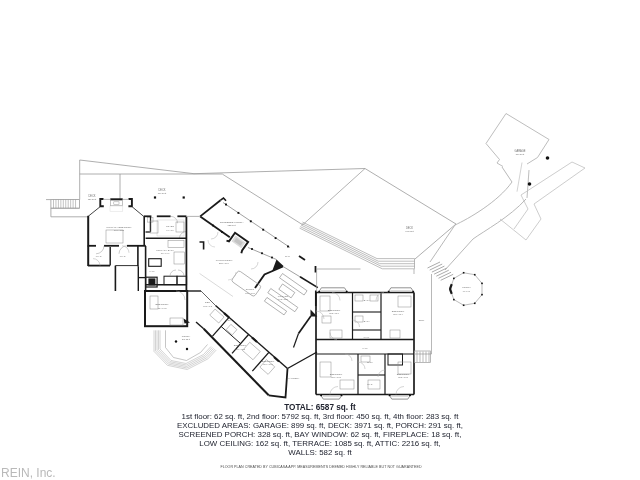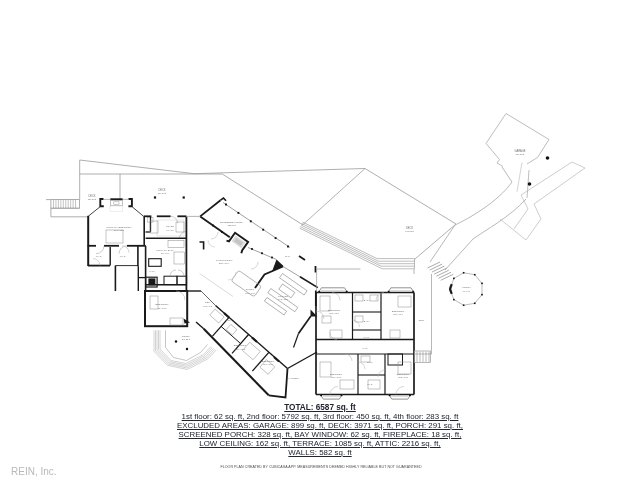--- a/index.html
+++ b/index.html
@@ -1,23 +1,23 @@
 <!DOCTYPE html>
 <html><head>
 <meta charset="utf-8">
 <style>
   html,body { margin:0; padding:0; background:#ffffff; }
   * { font-family: "Liberation Sans", sans-serif; }
   .page { position:relative; width:640px; height:480px; background:#fff; overflow:hidden; }
   .totals { position:absolute; left:0; top:402.8px; width:640px; text-align:center;
-             color:#222531; font-size:7.9px; line-height:9px;text-decoration:underline; }
+             color:#222531; font-size:7.9px; line-height:9px; }
   .totals b { font-size:8.2px; }
   .fine { position:absolute; left:0; top:465.2px; width:642px; text-align:center;
            color:#4a4a4a; font-size:3.6px; letter-spacing:0.05px; }
-  .rein { position:absolute; left:11px; top:466px; color:#b9b9b9; font-size:10px;text-align:right; }
+  .rein { position:absolute; left:1px; top:466px; color:#b9b9b9; font-size:12px;text-align:right; }
 </style>
 </head>
 <body>
 <div class="page">
 <svg width="640" height="480" viewBox="0 0 640 480">
 <polyline points="79.7,160 194,173.7 365,168.5 456,224" fill="none" stroke="#9a9a9a" stroke-width="0.8"></polyline>
 <line x1="79.7" y1="160" x2="79.7" y2="199.6" stroke="#9a9a9a" stroke-width="0.8"></line>
 <line x1="79.7" y1="174.0" x2="222.5" y2="174.0" stroke="#9a9a9a" stroke-width="0.8"></line>
 <line x1="120" y1="174" x2="120" y2="199" stroke="#9a9a9a" stroke-width="0.8"></line>
 <line x1="222.5" y1="174.2" x2="303" y2="225" stroke="#9a9a9a" stroke-width="0.8"></line>

